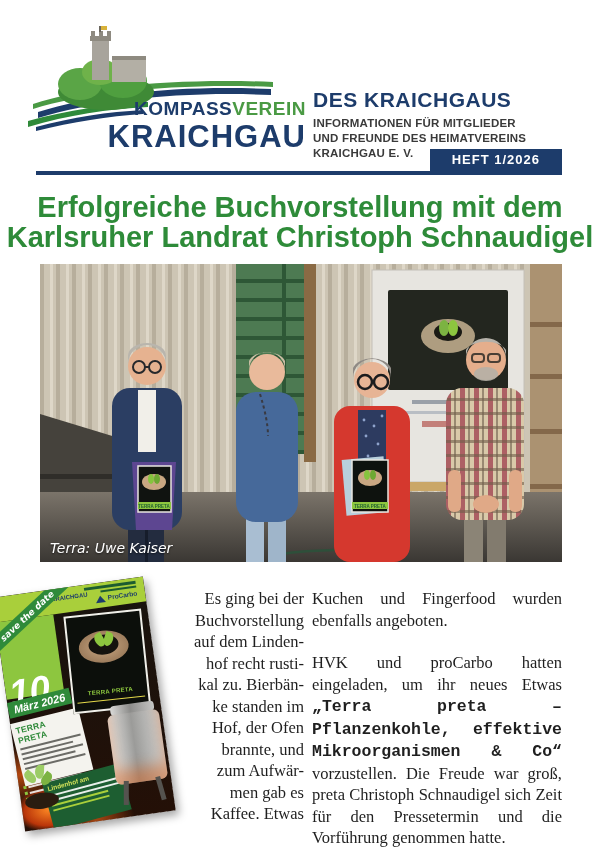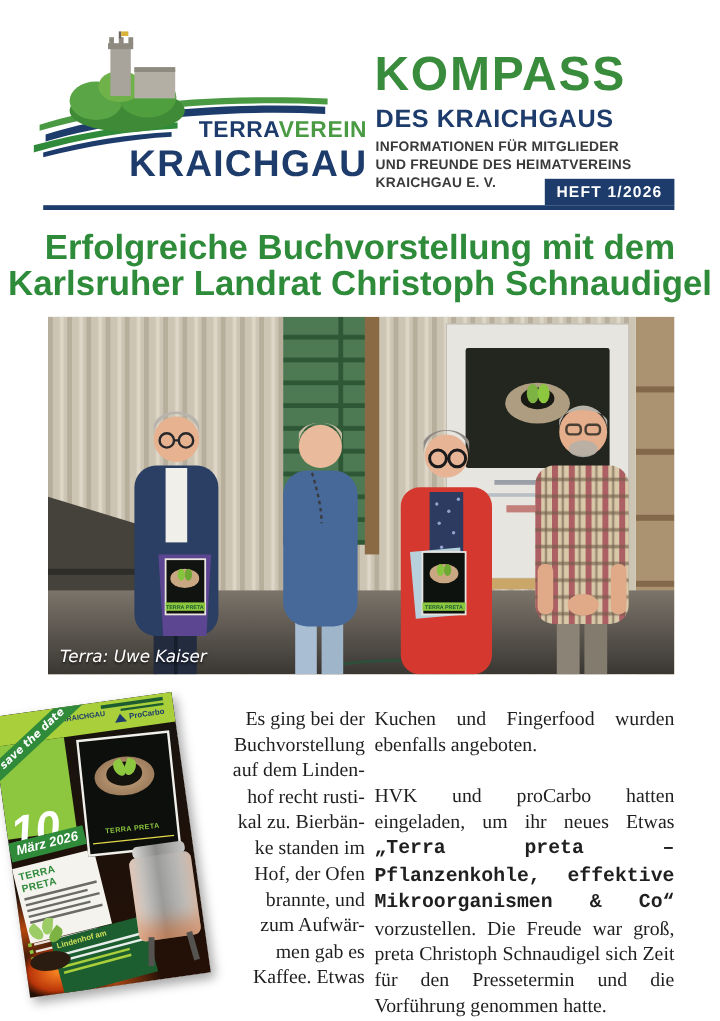--- a/index.html
+++ b/index.html
@@ -14,21 +14,21 @@
   .logo-l1 .grn{color:#4a9a44;}
   .logo-l2{font-size:31px;font-weight:800;letter-spacing:1px;color:#1d3c6b;margin-top:3px;}
 
   .kompass{position:absolute;left:312px;top:42px;font-size:40px;font-weight:800;
            letter-spacing:1.5px;color:#3a8c3d;line-height:1;}
   .des{position:absolute;left:313px;top:88px;font-size:21px;font-weight:800;
        letter-spacing:.5px;color:#1d3c6b;}
   .tagline{position:absolute;left:313px;top:116px;font-size:11.5px;font-weight:700;
            letter-spacing:.2px;color:#3a3a3a;line-height:15px;}
   .badge{position:absolute;right:38px;top:149px;height:22px;line-height:22px;
-         padding:0 10px;background:#1d3c6b;color:#fff;font-size:13px;font-weight:800;
+         padding:0 22px;background:#1d3c6b;color:#fff;font-size:13px;font-weight:800;
          letter-spacing:1px;}
   .rule{position:absolute;left:36px;right:38px;top:171px;height:4px;background:#1d3c6b;}
 
   
   .headline{position:absolute;left:0;top:192px;width:600px;margin:0;text-align:center;
             font-size:29px;font-weight:700;color:#2e8b39;line-height:30px;}
 
   
   .photo{position:absolute;left:40px;top:264px;width:522px;height:298px;margin:0;
          background:#cdc5b4;overflow:hidden;}
@@ -140,26 +140,25 @@
 
       <rect x="64" y="12" width="17" height="42" fill="#a8a49c"></rect>
       <rect x="62" y="10" width="21" height="5" fill="#8e8a80"></rect>
       <rect x="63" y="5" width="4" height="6" fill="#8e8a80"></rect>
       <rect x="71" y="5" width="4" height="6" fill="#8e8a80"></rect>
       <rect x="79" y="5" width="4" height="6" fill="#8e8a80"></rect>
       <rect x="71" y="0" width="2" height="6" fill="#6b675f"></rect>
       <rect x="73" y="0" width="6" height="4" fill="#d8b23a"></rect>
     </svg>
     <div class="logo-text">
-      <div class="logo-l1"><span>TERRA</span><span class="grn">VEREIN</span></div>
+      <div class="logo-l1"><span>KOMPASS</span><span class="grn">VEREIN</span></div>
       <div class="logo-l2">KRAICHGAU</div>
     </div>
   </div>
 
-  <div class="kompass">KOMPASS</div>
   <div class="des">DES KRAICHGAUS</div>
   <div class="tagline">INFORMATIONEN FÜR MITGLIEDER<br>UND FREUNDE DES HEIMATVEREINS<br>KRAICHGAU E. V.</div>
   <div class="badge">HEFT 1/2026</div>
   <div class="rule"></div>
 
   <h1 class="headline">Erfolgreiche Buchvorstellung mit dem<br>Karlsruher Landrat Christoph Schnaudigel</h1>
 
   <figure class="photo">
     <svg viewBox="0 0 522 298" preserveAspectRatio="none">
       <defs>

